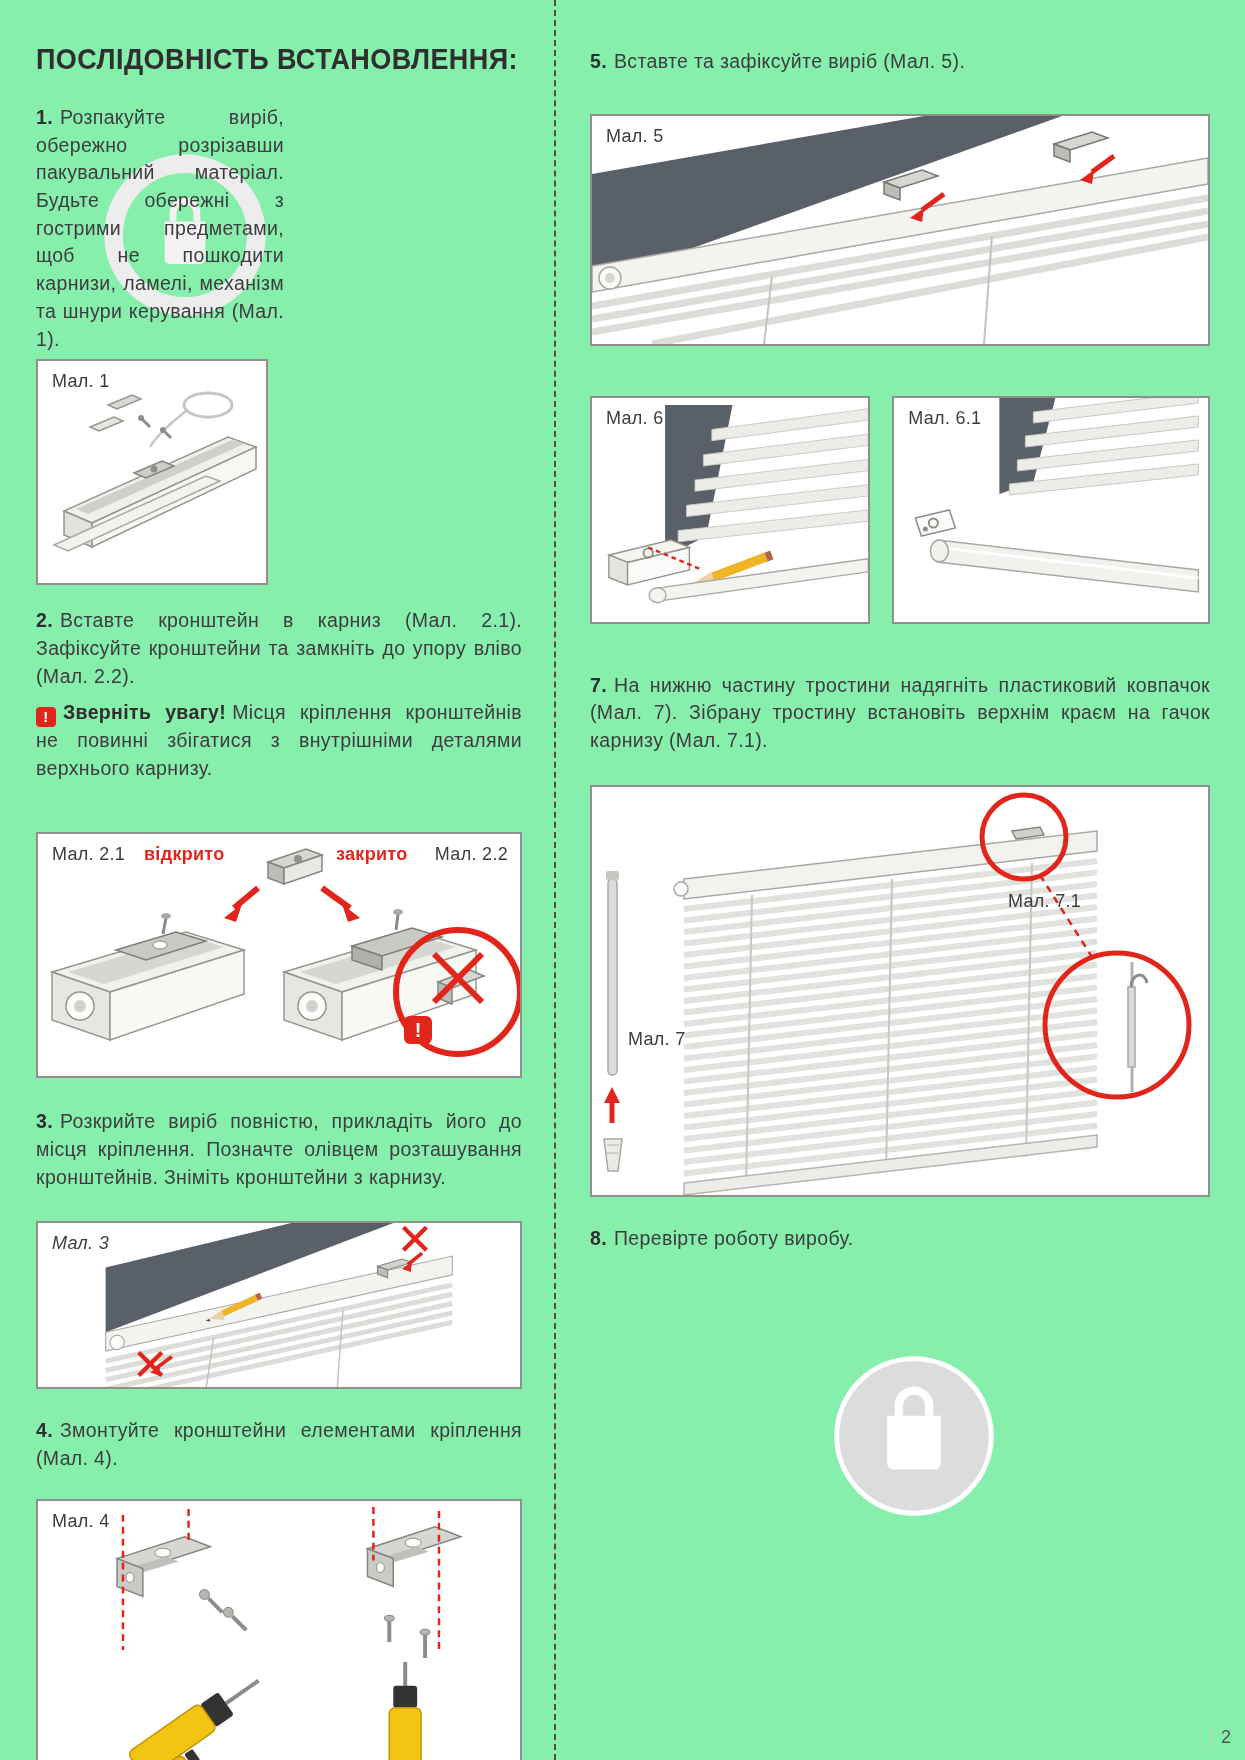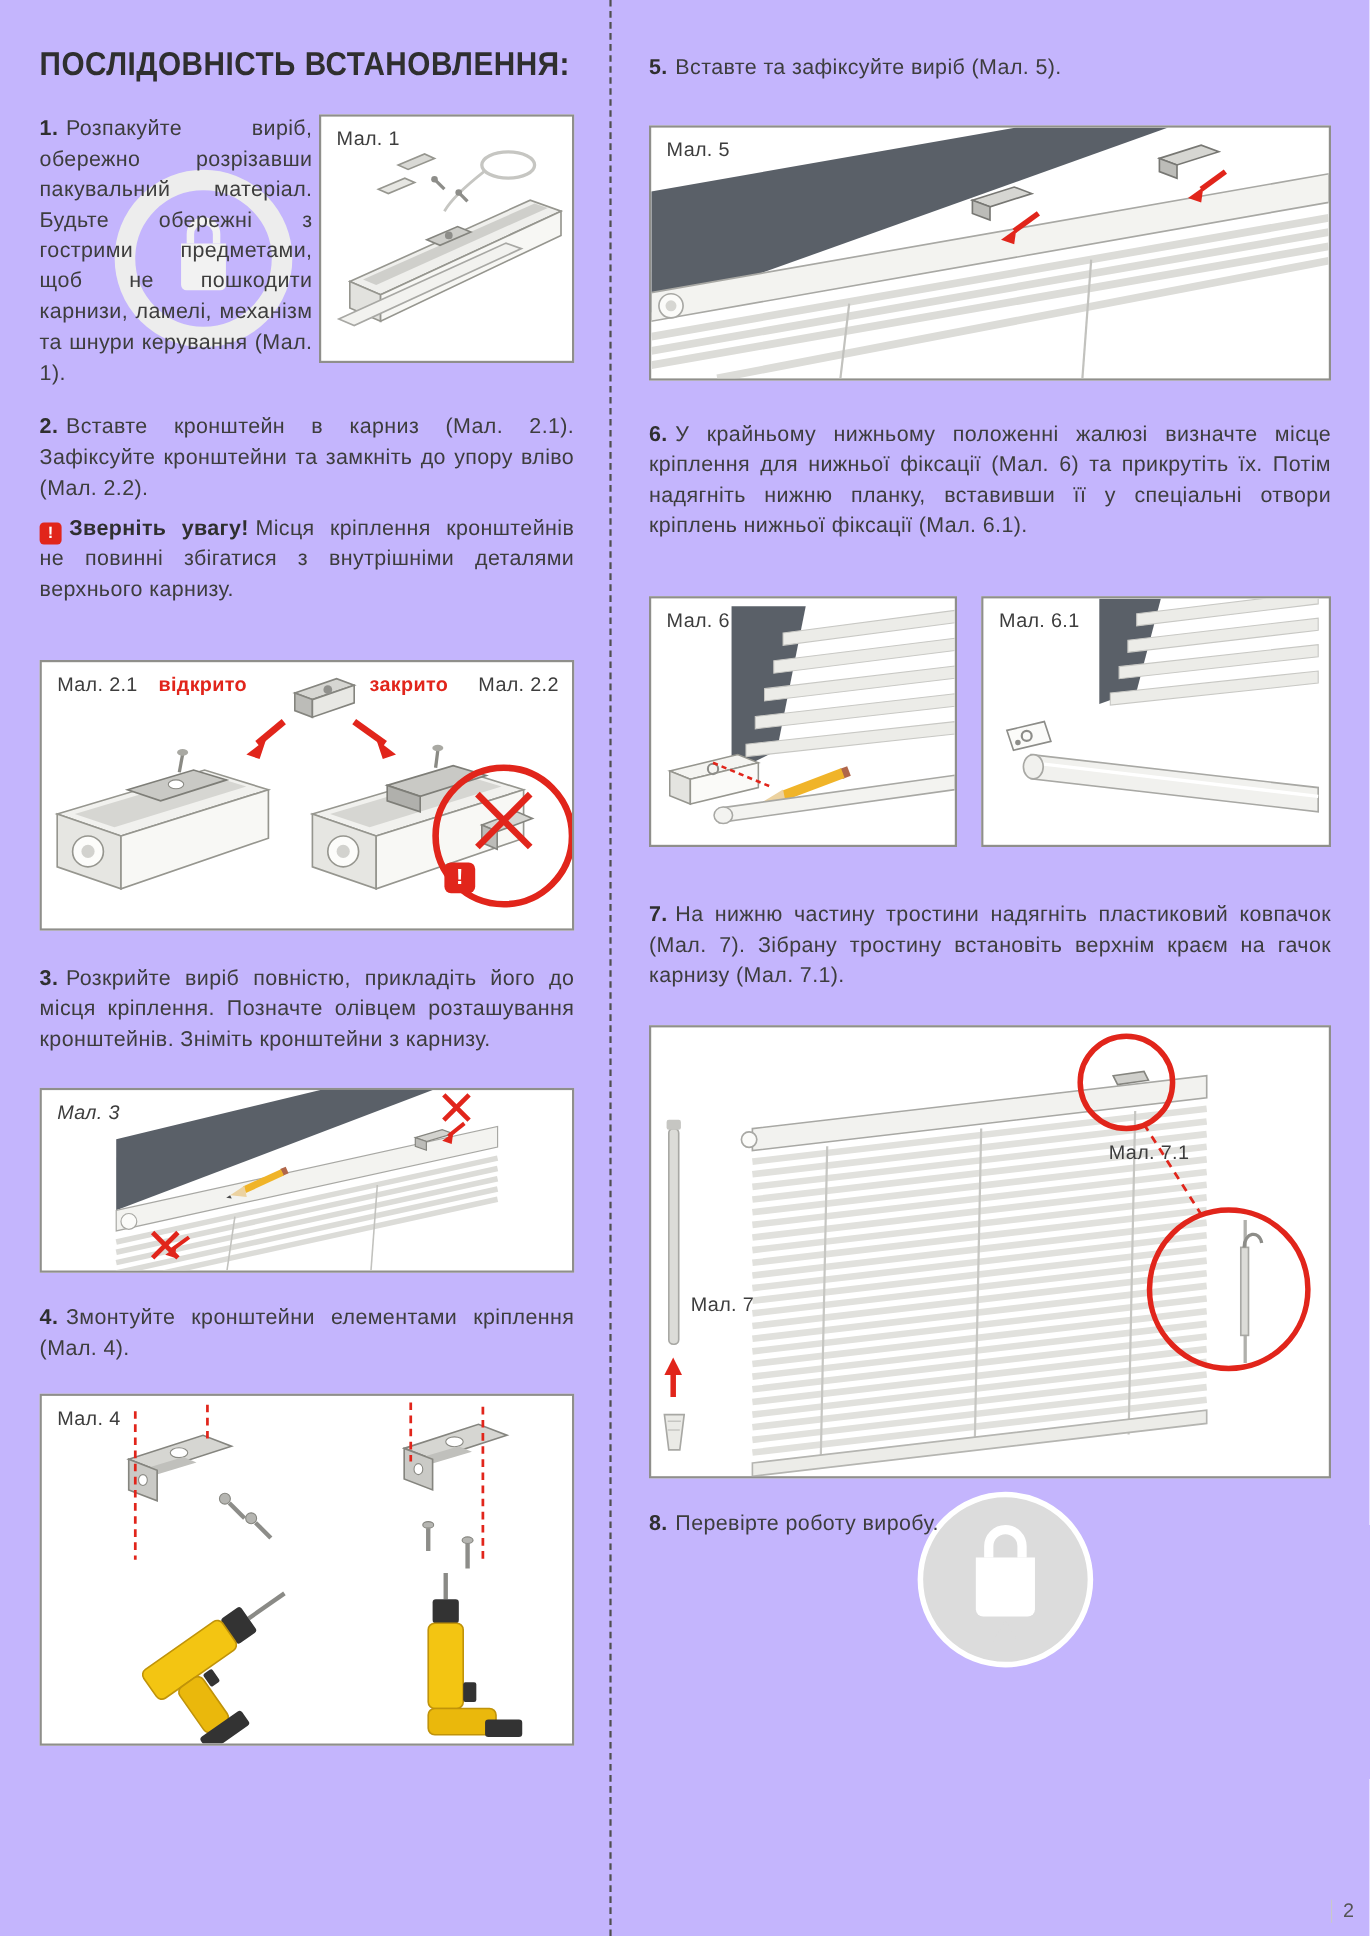--- a/index.html
+++ b/index.html
@@ -1,18 +1,18 @@
 <!DOCTYPE html>
 <html><head>
 <meta charset="utf-8">
 <style>
   * { margin:0; padding:0; box-sizing:border-box; }
   html,body { background:#ffffff; }
   .page {
-    position:relative; width:1245px; height:1760px; background:#c4b5fd;
+    position:relative; width:1245px; height:1760px; background:#86efac;
     font-family:"Liberation Sans", sans-serif; color:#3d3d3d; overflow:hidden;
   }
   .divider {
     position:absolute; left:554px; top:0; bottom:0; width:0;
     border-left:2.5px dashed #4f4f4f;
   }
   .col-left  { position:absolute; left:36px;  top:42px; width:486px; z-index:1; }
   .col-right { position:absolute; left:590px; top:48px; width:620px; z-index:1; }
 
   h1.doc-title {
@@ -40,21 +40,21 @@
     position:absolute; top:10px; left:14px; font-size:18px; color:#3d3d3d;
     z-index:2; letter-spacing:0.3px; white-space:nowrap;
   }
   .figlabel.red { color:#e1251b; font-weight:700; }
   .warn-badge {
     position:absolute; left:366px; top:182px; width:28px; height:28px;
     background:#e1251b; color:#fff; border-radius:6px; display:flex;
     align-items:center; justify-content:center; font-weight:700; font-size:20px; z-index:2;
   }
 
-  .step1-row { display:flex; gap:6px; align-items:flex-start; }
+  .step1-row { display:flex; gap:6px; align-items:flex-start;flex-direction:column; }
   .step1-row p { width:248px; }
   .figs6-row { display:flex; gap:22px; }
 
   .m-t22 { margin-top:22px; } .m-t26 { margin-top:26px; } .m-t28 { margin-top:28px; }
   .m-t30 { margin-top:30px; } .m-t36 { margin-top:36px; } .m-t38 { margin-top:38px; }
   .m-t48 { margin-top:48px; } .m-t50 { margin-top:50px; }
 
   .page-number {
     position:absolute; right:14px; bottom:12px; font-size:18px; color:#555;
     border-left:1px solid #c9c9c9; padding-left:10px; z-index:2;
@@ -288,23 +288,20 @@
         <polygon points="292,66 308,72 308,84 292,78" fill="#bcbcb8" stroke="#777773" stroke-width="1.5"></polygon>
         <line x1="352" y1="78" x2="330" y2="94" stroke="#e1251b" stroke-width="5"></line>
         <polygon points="318,102 332,92 330,106" fill="#e1251b"></polygon>
         <polygon points="462,28 500,16 516,22 478,34" fill="#d6d6d2" stroke="#777773" stroke-width="1.5"></polygon>
         <polygon points="462,28 478,34 478,46 462,40" fill="#bcbcb8" stroke="#777773" stroke-width="1.5"></polygon>
         <line x1="522" y1="40" x2="500" y2="56" stroke="#e1251b" stroke-width="5"></line>
         <polygon points="488,64 502,54 500,68" fill="#e1251b"></polygon>
       </svg>
     </figure>
 
-    <p class="step m-t36">
-      <b class="num">6.</b><span>У крайньому нижньому положенні жалюзі визначте місце кріплення для нижньої фіксації (Мал. 6) та прикрутіть їх. Потім надягніть нижню планку, вставивши її у спеціальні отвори кріплень нижньої фіксації (Мал. 6.1).</span>
-    </p>
 
     <div class="figs6-row m-t50">
       <figure class="figbox" style="width:299px; height:228px;">
         <figcaption class="figlabel">Мал. 6</figcaption>
         <svg viewBox="0 0 295 224">
           <polygon points="78,0 150,0 122,140 78,162" fill="#5a6068"></polygon>
           <polygon points="128,26 295,4 295,16 128,38" fill="#ecece8" stroke="#c8c8c4" stroke-width="1"></polygon>
           <polygon points="119,53 295,31 295,43 119,65" fill="#ecece8" stroke="#c8c8c4" stroke-width="1"></polygon>
           <polygon points="110,80 295,58 295,70 110,92" fill="#ecece8" stroke="#c8c8c4" stroke-width="1"></polygon>
           <polygon points="101,107 295,85 295,97 101,119" fill="#ecece8" stroke="#c8c8c4" stroke-width="1"></polygon>

